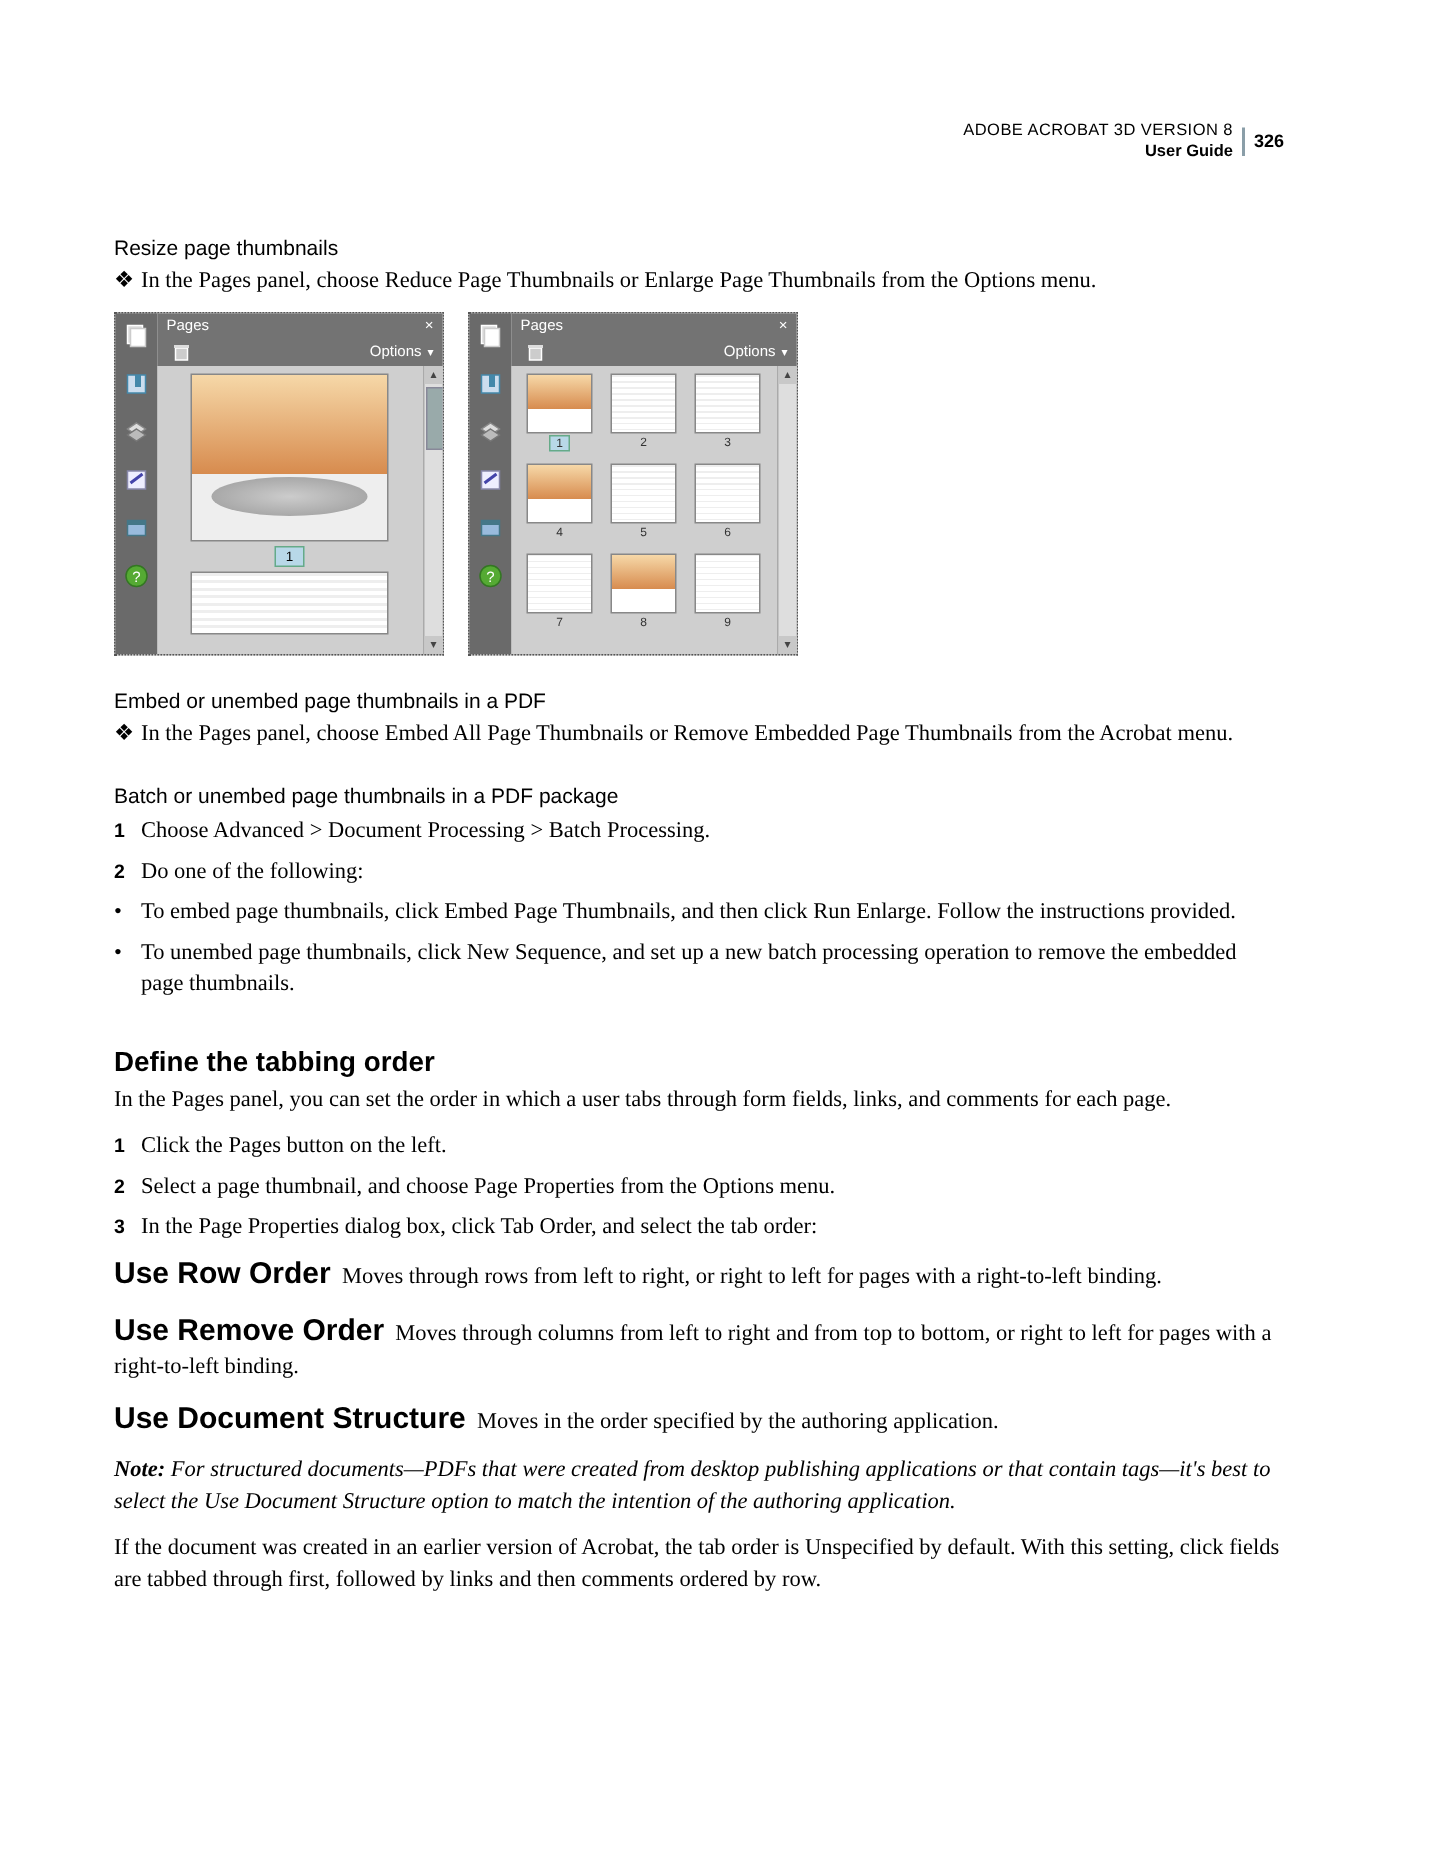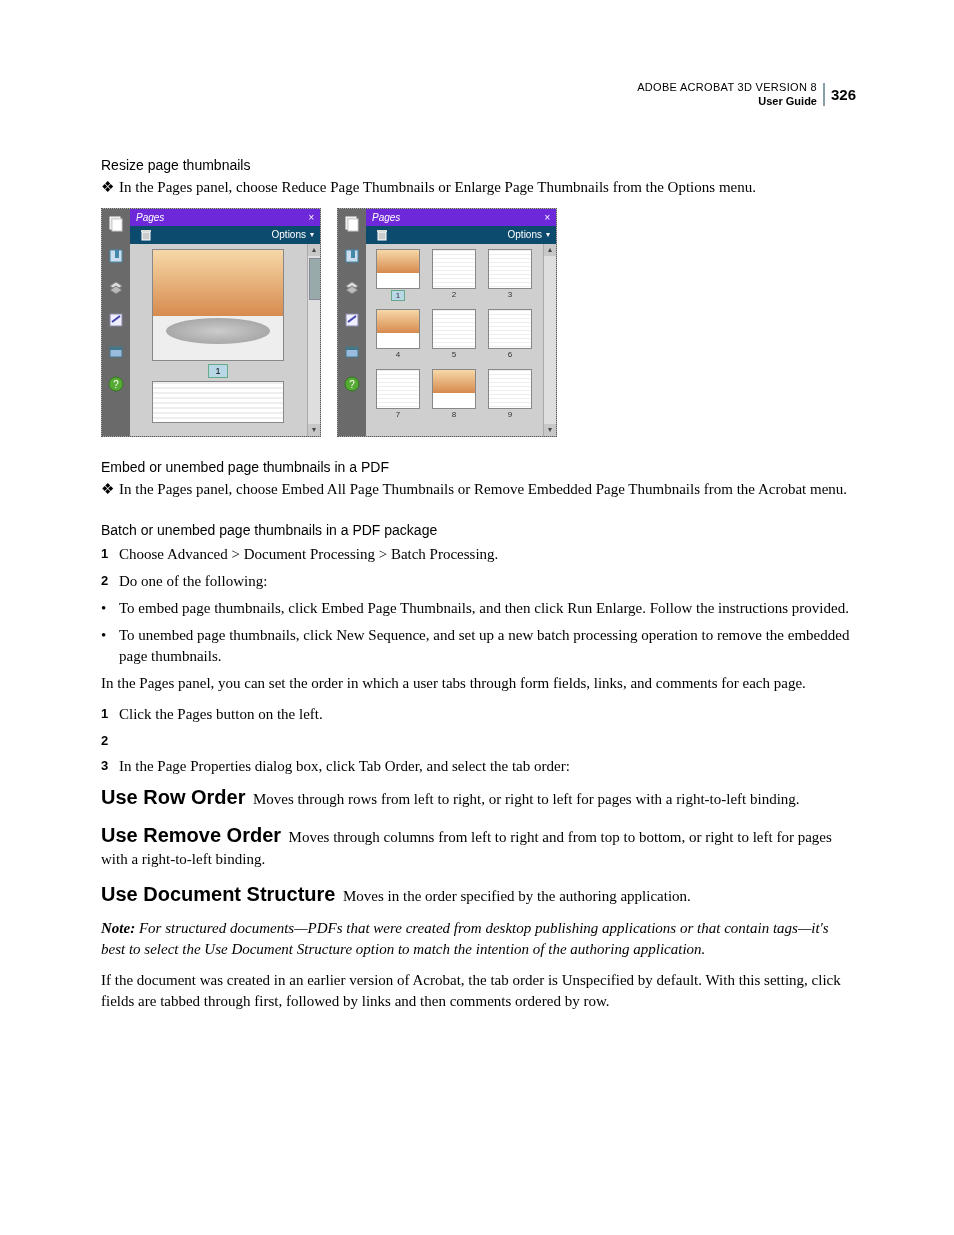--- a/index.html
+++ b/index.html
@@ -4,41 +4,41 @@
 <style>
   body {
     margin: 0;
     padding: 0;
     font-family: "Minion Pro", Georgia, serif;
     background: #fff;
     color: #000;
     width: 954px;
   }
   .page {
-    padding: 80px 98px 60px 101px;
+    padding: 80px 98px 60px 76px;
     box-sizing: border-box;
   }
   .header {
     text-align: right;
     font-family: "Myriad Pro", Arial, sans-serif;
     font-size: 11px;
     line-height: 1.3;
     margin-bottom: 48px;
     display: flex;
     justify-content: flex-end;
     align-items: center;
   }
   .header-text { text-align: right; padding-right: 6px; }
   .header-title { letter-spacing: 0.3px; }
   .header-sub { font-weight: bold; }
   .header-pagenum {
     border-left: 2px solid #8a9ea8;
     padding: 2px 0 2px 6px;
     font-weight: bold;
-    font-size: 15px;
+    font-size: 12px;
   }
   .section-heading-bold {
     font-family: "Myriad Pro", Arial, sans-serif;
     font-weight: normal;
     font-size: 14px;
     margin: 22px 0 4px 0;
   }
   .body {
     font-size: 15px;
     line-height: 1.4;
@@ -113,28 +113,27 @@
     width: 18px; height: 18px;
     display:flex; align-items:center; justify-content:center;
   }
   .panel-main {
     flex: 1;
     display: flex;
     flex-direction: column;
     background: #c7c7c7;
   }
   .panel-titlebar {
-    background: #6d28d9; color: #fff;
+    background: #737373; color: #fff;
     font-family: Arial, sans-serif; font-size: 10px;
     display:flex; align-items:center; justify-content:space-between;
     padding: 3px 6px;
-    font-style: italic;
   }
   .panel-optbar {
-    background: #0c4a6e; color:#fff;
+    background: #737373; color:#fff;
     font-family: Arial, sans-serif; font-size:10px;
     display:flex; justify-content:flex-end; align-items:center;
     padding: 3px 6px; gap:4px;
   }
   .panel-optbar .trash { margin-right:auto; margin-left:4px; }
   .thumb-area {
     flex:1; background:#cfcfcf; display:flex; position:relative;
     padding:6px; box-sizing:border-box; overflow:hidden;
   }
   .thumb-area .scrollbar {
@@ -391,28 +390,30 @@
     </div>
   <div class="bullet-item">
       <span class="bullet">•</span>
       <span>To embed page thumbnails, click Embed Page Thumbnails, and then click Run Enlarge. Follow the instructions provided.</span>
     </div>
   <div class="bullet-item">
       <span class="bullet">•</span>
       <span>To unembed page thumbnails, click New Sequence, and set up a new batch processing operation to remove the embedded page thumbnails.</span>
     </div>
 
+  <div class="h2">Define the tabbing order</div>
   <p class="body">In the Pages panel, you can set the order in which a user tabs through form fields, links, and comments for each page.</p>
 
   <div class="num-item">
       <span class="num">1</span>
       <span>Click the Pages button on the left.</span>
     </div>
   <div class="num-item">
       <span class="num">2</span>
+      <span>Select a page thumbnail, and choose Page Properties from the Options menu.</span>
     </div>
   <div class="num-item">
       <span class="num">3</span>
       <span>In the Page Properties dialog box, click Tab Order, and select the tab order:</span>
     </div>
 
   <p class="body"><span class="run-in">Use Row Order</span>&nbsp;&nbsp;<span>Moves through rows from left to right, or right to left for pages with a right-to-left binding.</span></p>
 
   <p class="body"><span class="run-in">Use Remove Order</span>&nbsp;&nbsp;<span>Moves through columns from left to right and from top to bottom, or right to left for pages with a right-to-left binding.</span></p>
 

